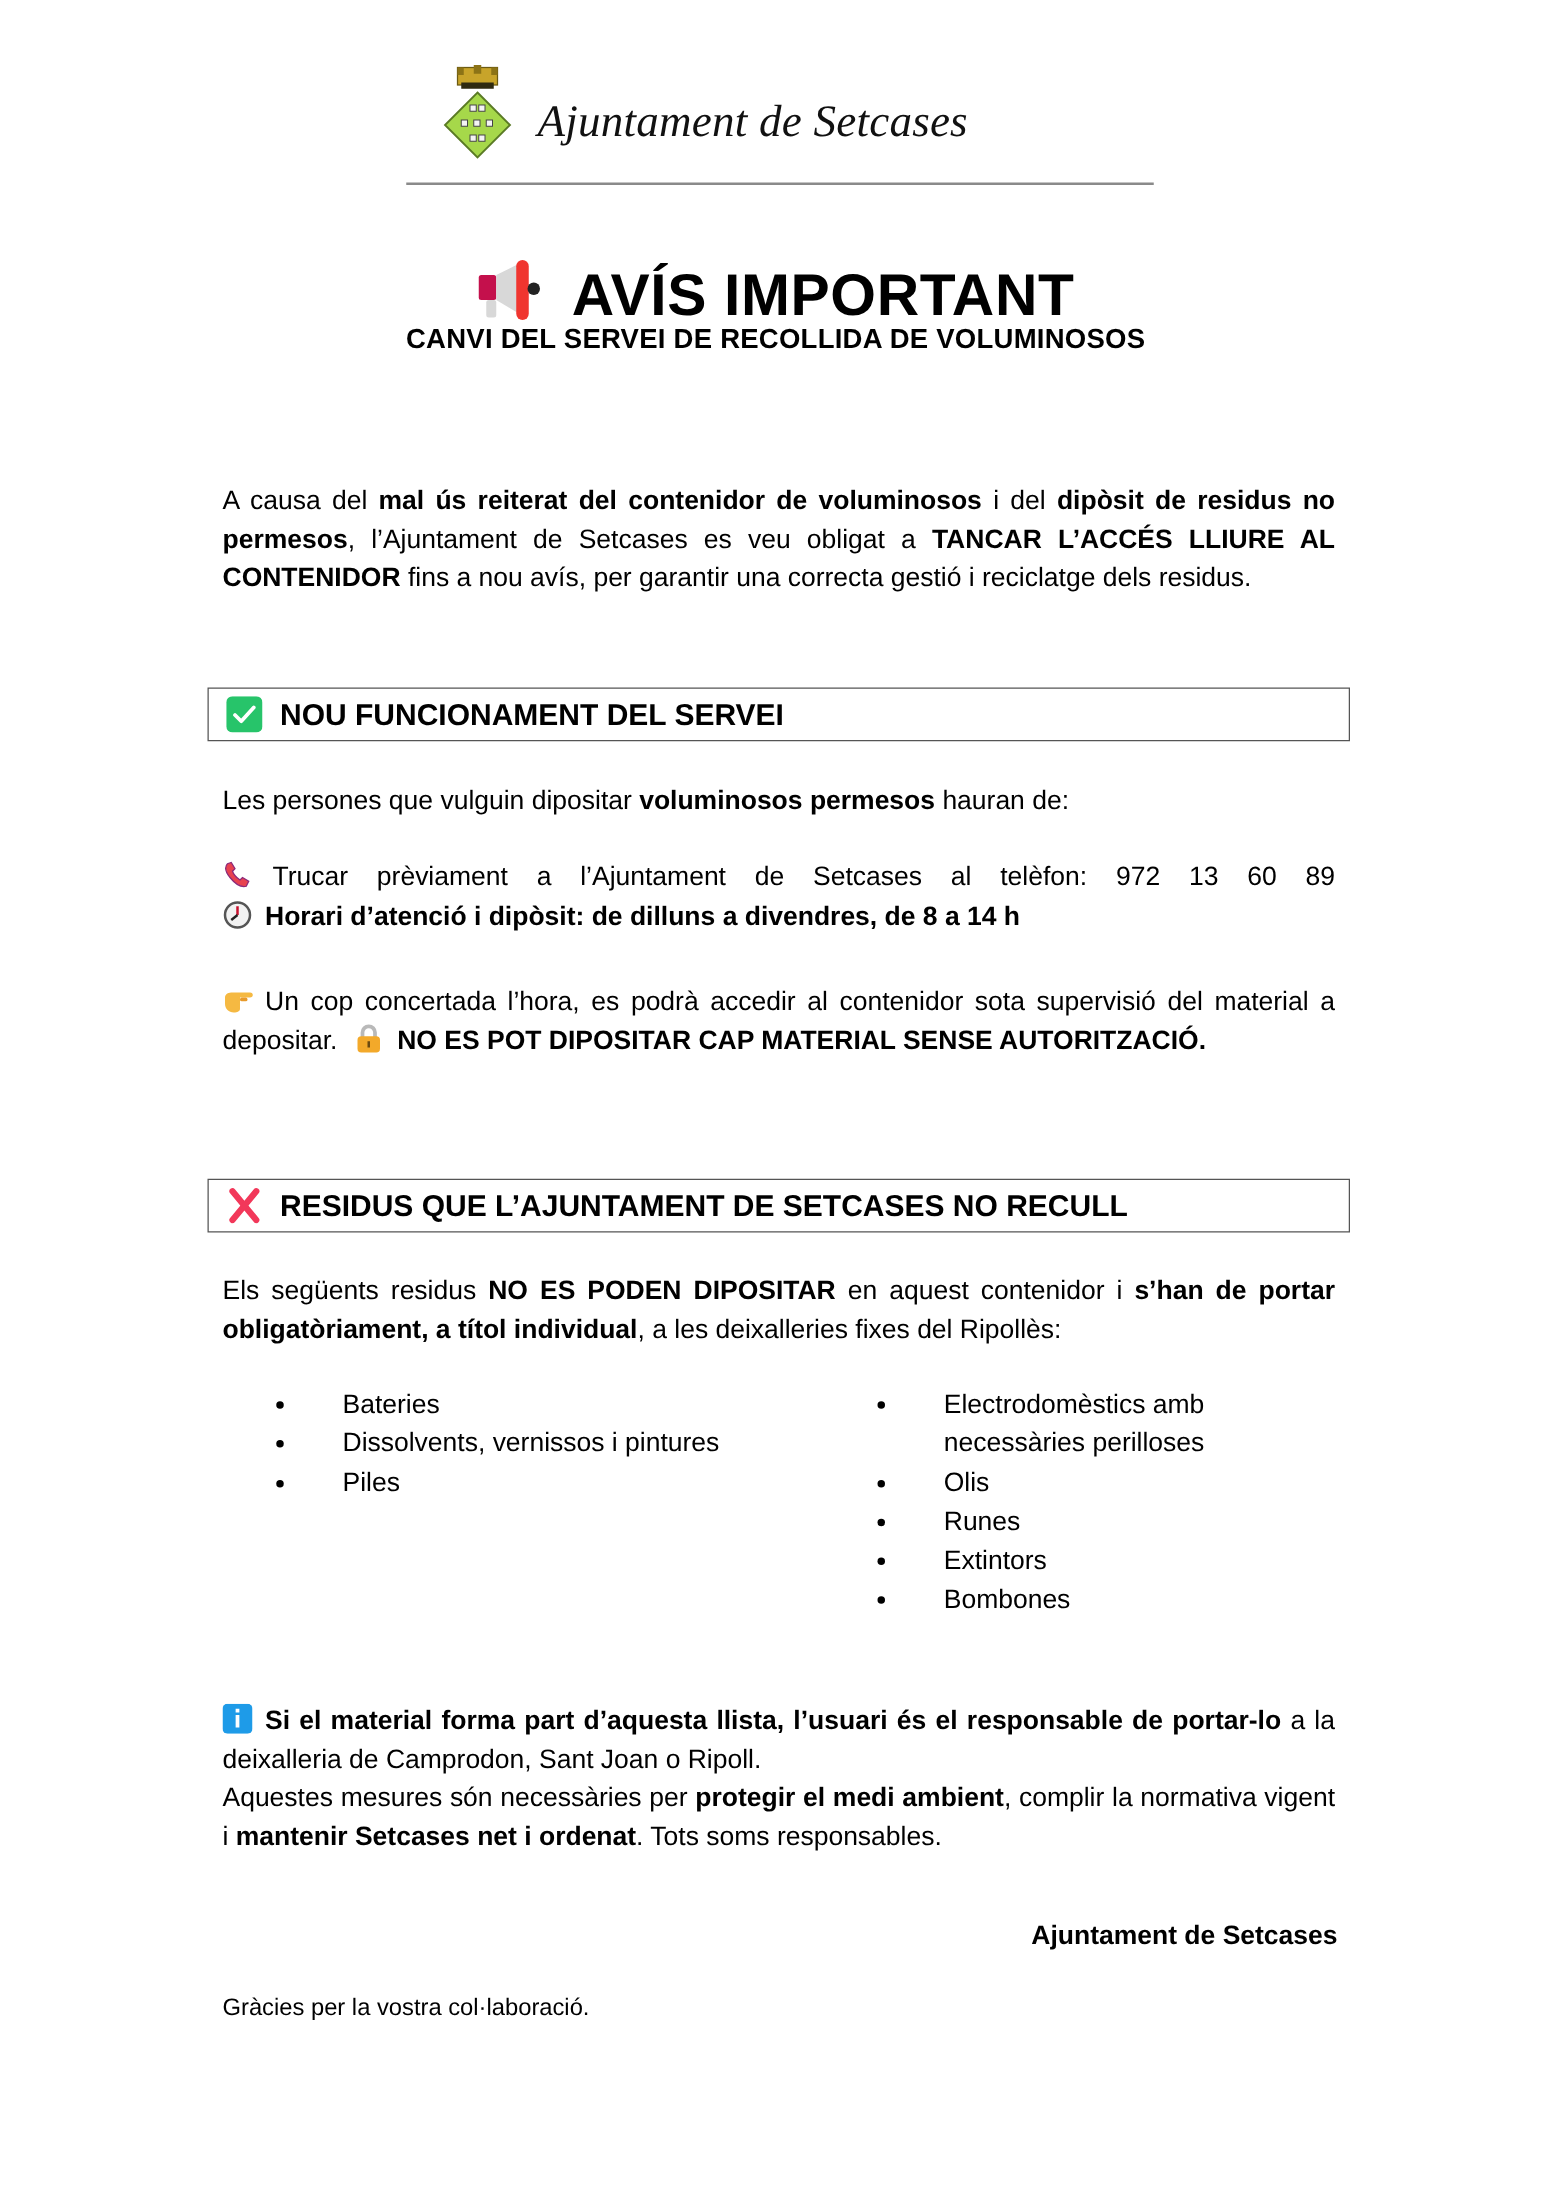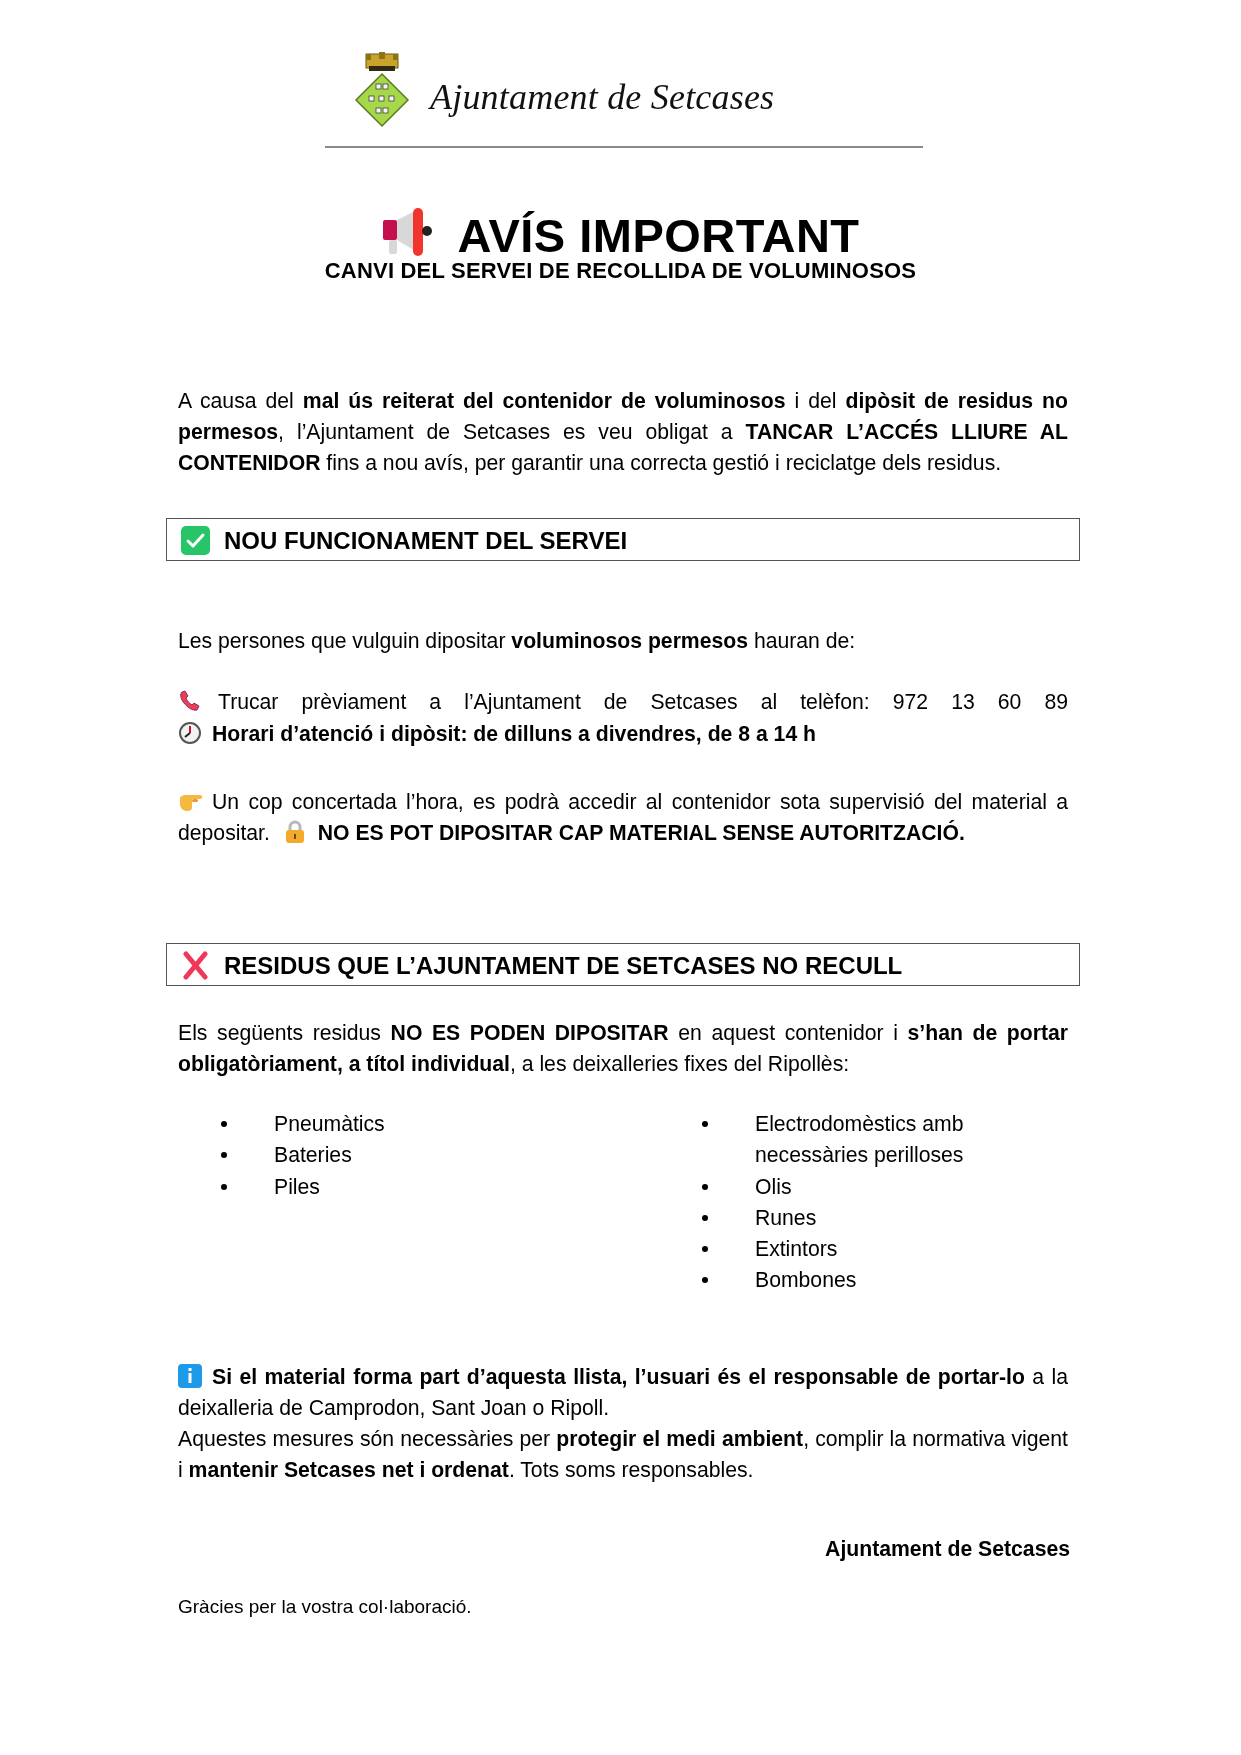--- a/index.html
+++ b/index.html
@@ -14,21 +14,21 @@
   .headline { left: 0; top: 162px; width: 1241px; text-align: center; font-size: 47px; font-weight: bold; letter-spacing: 0.5px; margin-top: 44px; }
   .headline .mega { display: inline-block; vertical-align: -6px; margin-right: 22px; }
   .subtitle { left: 0; top: 258px; width: 1241px; text-align: center; font-size: 22px; font-weight: bold; letter-spacing: 0.2px; }
 
   .para { left: 178px; width: 890px; font-size: 21.2px; line-height: 31px; text-align: justify; }
   .p-intro { top: 385px; }
   .section-box {
     left: 166px; width: 914px; height: 43px; border: 1.5px solid #555;
     box-sizing: border-box; font-size: 24px; font-weight: bold; line-height: 43px; padding-left: 14px;
   }
-  .sb1 { top: 518px; }
+  .sb1 { top: 550px; }
   .sb2 { top: 943px; }
   .section-box .ico { display: inline-block; width: 29px; height: 29px; vertical-align: -6px; margin-right: 14px; }
 
   .p-who { top: 625px; }
   .p-call { top: 686px; text-align: justify; text-align-last: justify; font-weight: normal; }
   .p-hours { top: 718px; font-weight: bold; }
   .p-access { top: 786px; }
   .p-resid { top: 1017px; }
   .inline-ico { display: inline-block; width: 24px; height: 24px; vertical-align: -4px; margin-right: 10px; }
 
@@ -141,22 +141,22 @@
         <line x1="24" y1="3" x2="5" y2="26" stroke="#f2385a" stroke-width="5" stroke-linecap="round"></line>
       </svg>
   </span><span>RESIDUS QUE L’AJUNTAMENT DE SETCASES NO RECULL</span>
 </div>
 
 <div class="abs para p-resid">
   <span>Els següents residus </span><b>NO ES PODEN DIPOSITAR</b><span> en aquest contenidor i </span><b>s’han de portar obligatòriament, a títol individual</b><span>, a les deixalleries fixes del Ripollès:</span>
 </div>
 
 <ul class="abs list col-left">
-  <li>Pneumàtics</li>
   <li>Bateries</li>
+  <li>Dissolvents, vernissos i pintures</li>
   <li>Piles</li>
 </ul>
 
 <ul class="abs list col-right">
   <li>Electrodomèstics amb necessàries perilloses</li>
   <li>Olis</li>
   <li>Runes</li>
   <li>Extintors</li>
   <li>Bombones</li>
 </ul>

